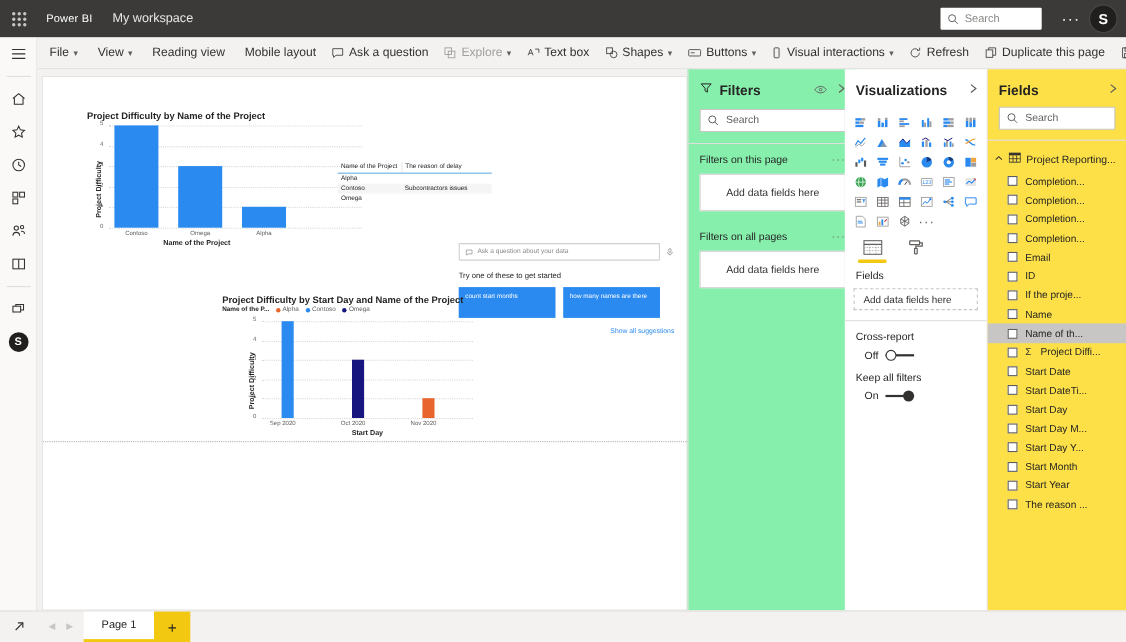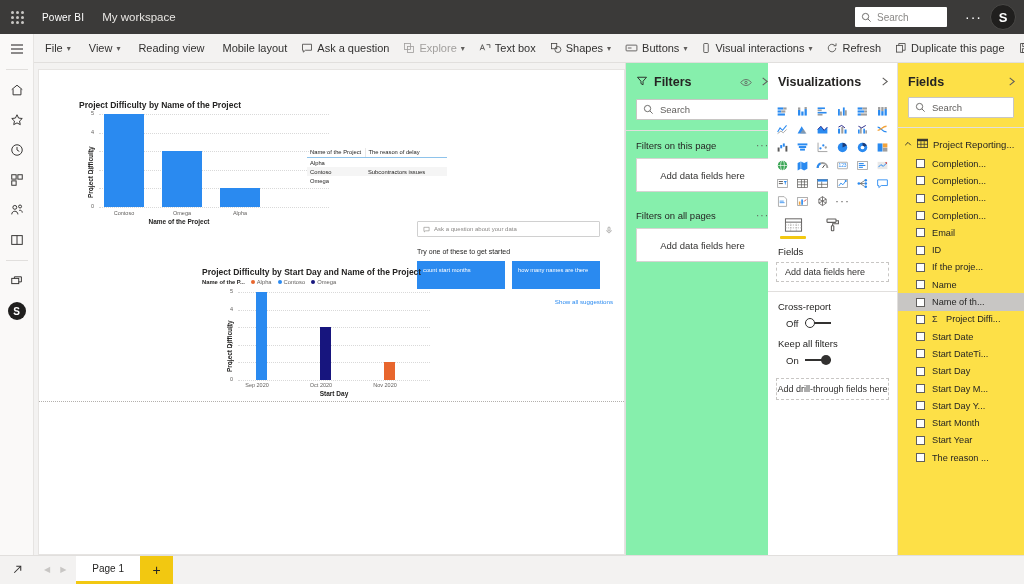--- a/index.html
+++ b/index.html
@@ -901,21 +901,20 @@
         </span>
     </div>
     <div class="dt-lbl">Keep all filters</div>
     <div class="toggle-row">
       <span>On</span>
       <span class="tg on">
           <span class="track"></span>
           <span class="knob"></span>
         </span>
     </div>
-    <div class="dt-well">Add drill-through fields here</div>
   </div>
 
   <div class="pane" id="fields-pane">
     <div class="pane-hdr" style="padding:10px 8px 6px 10px;">
       <span class="ttl">Fields</span>
       <span class="sp">
         <span>
           <svg width="9" height="11" viewBox="0 0 10 12" fill="none" stroke="#605e5c" stroke-width="1.2">
             <path d="M3 2l5 4-5 4"></path>
             </svg></span>

